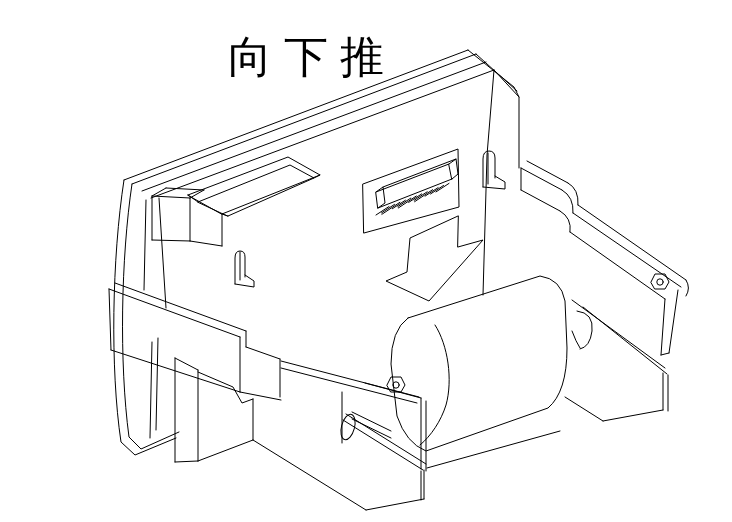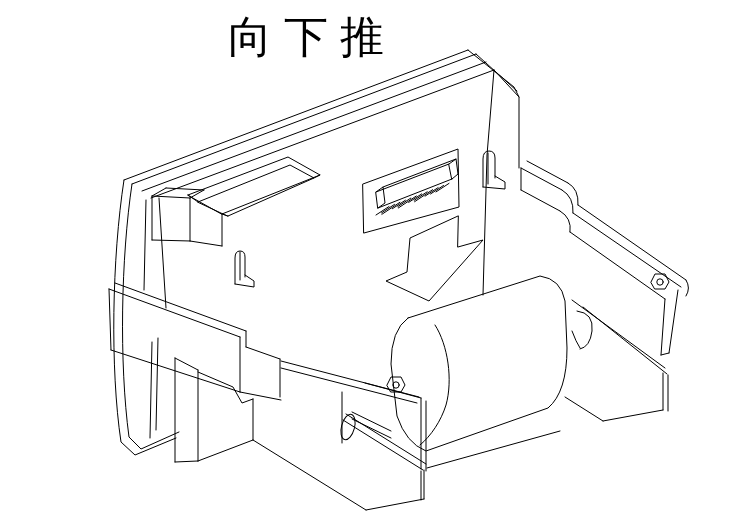--- a/index.html
+++ b/index.html
@@ -5,21 +5,21 @@
   html,body{margin:0;padding:0;background:#fff;}
   .stage{
     position:relative;
     width:732px;height:522px;
     background:var(--bg,#ffffff);
     overflow:hidden;
     font-family:"DejaVu Sans",sans-serif;
   }
   .annotation{
     position:absolute;
-    left:228px;top:8px;
+    left:228px;top:28px;
     font-size:44px;
     letter-spacing:12px;
     font-weight:normal;
     color:var(--line,#000);
     white-space:nowrap;
   }
   svg.drawing{
     position:absolute;left:0;top:0;
     stroke:var(--line,#000);
     stroke-width:1;

